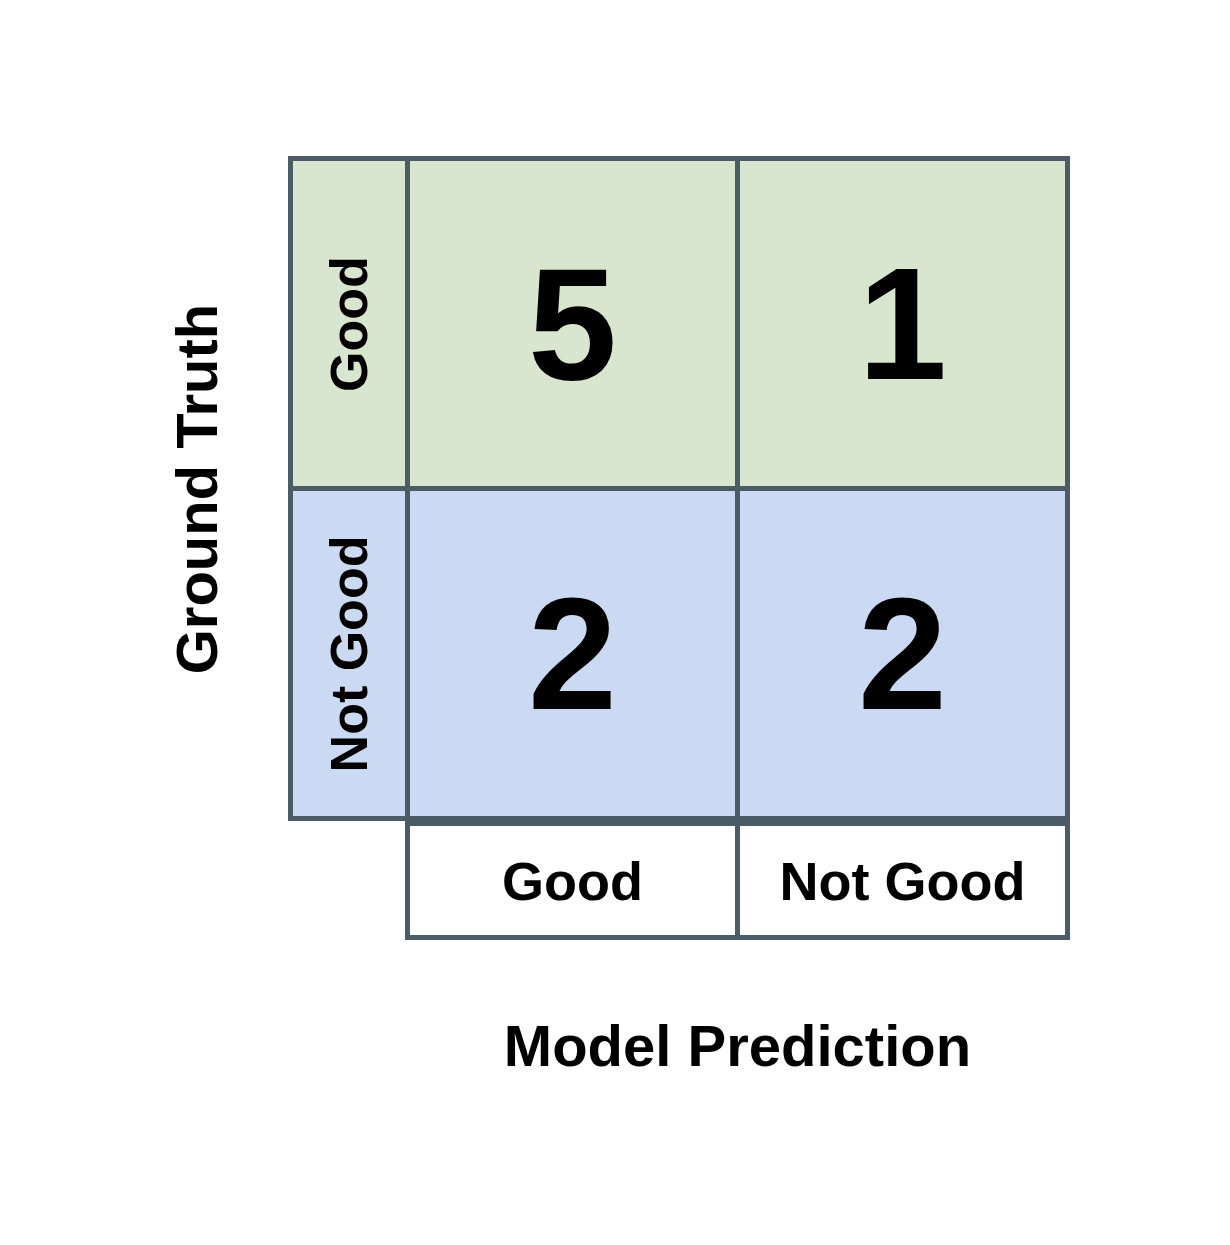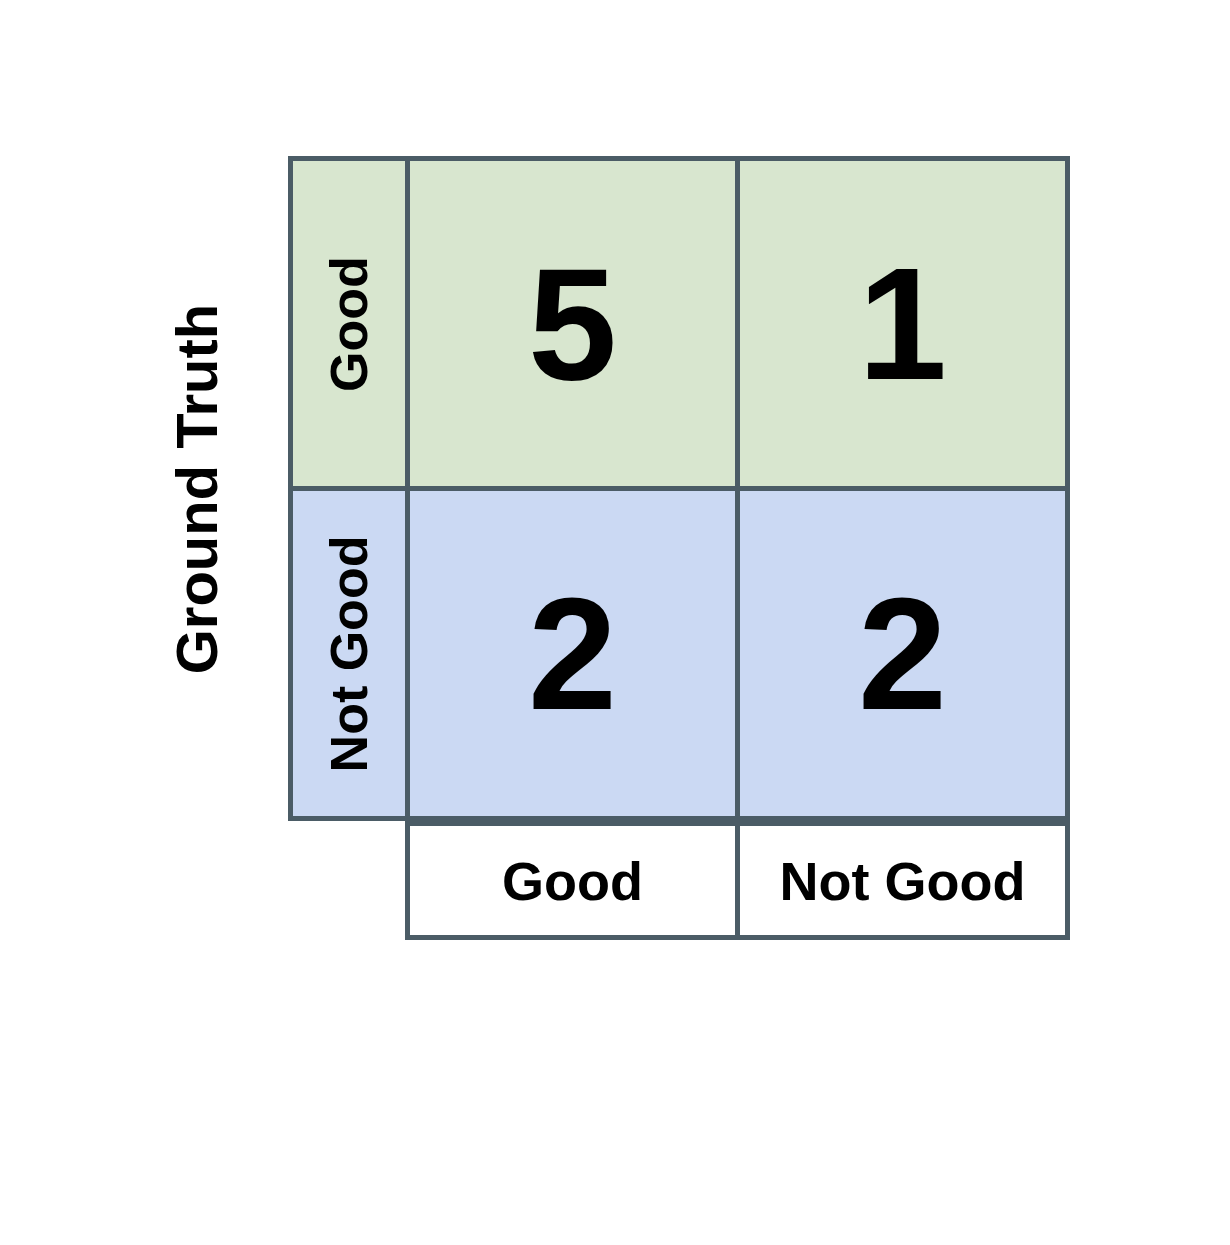--- a/index.html
+++ b/index.html
@@ -100,14 +100,15 @@
     </div>
     <div class="cell num" style="background-color: rgb(203, 217, 243);">2</div>
     <div class="cell num" style="background-color: rgb(203, 217, 243);">2</div>
   </div>
 
   <div class="xheader" style="background-color: rgb(75, 92, 102);">
     <div class="cell xlabel" style="background-color: rgb(255, 255, 255);">Good</div>
     <div class="cell xlabel" style="background-color: rgb(255, 255, 255);">Not Good</div>
   </div>
 
+  <div class="x-title">Model Prediction</div>
 
 </div>
 
 </body></html>

